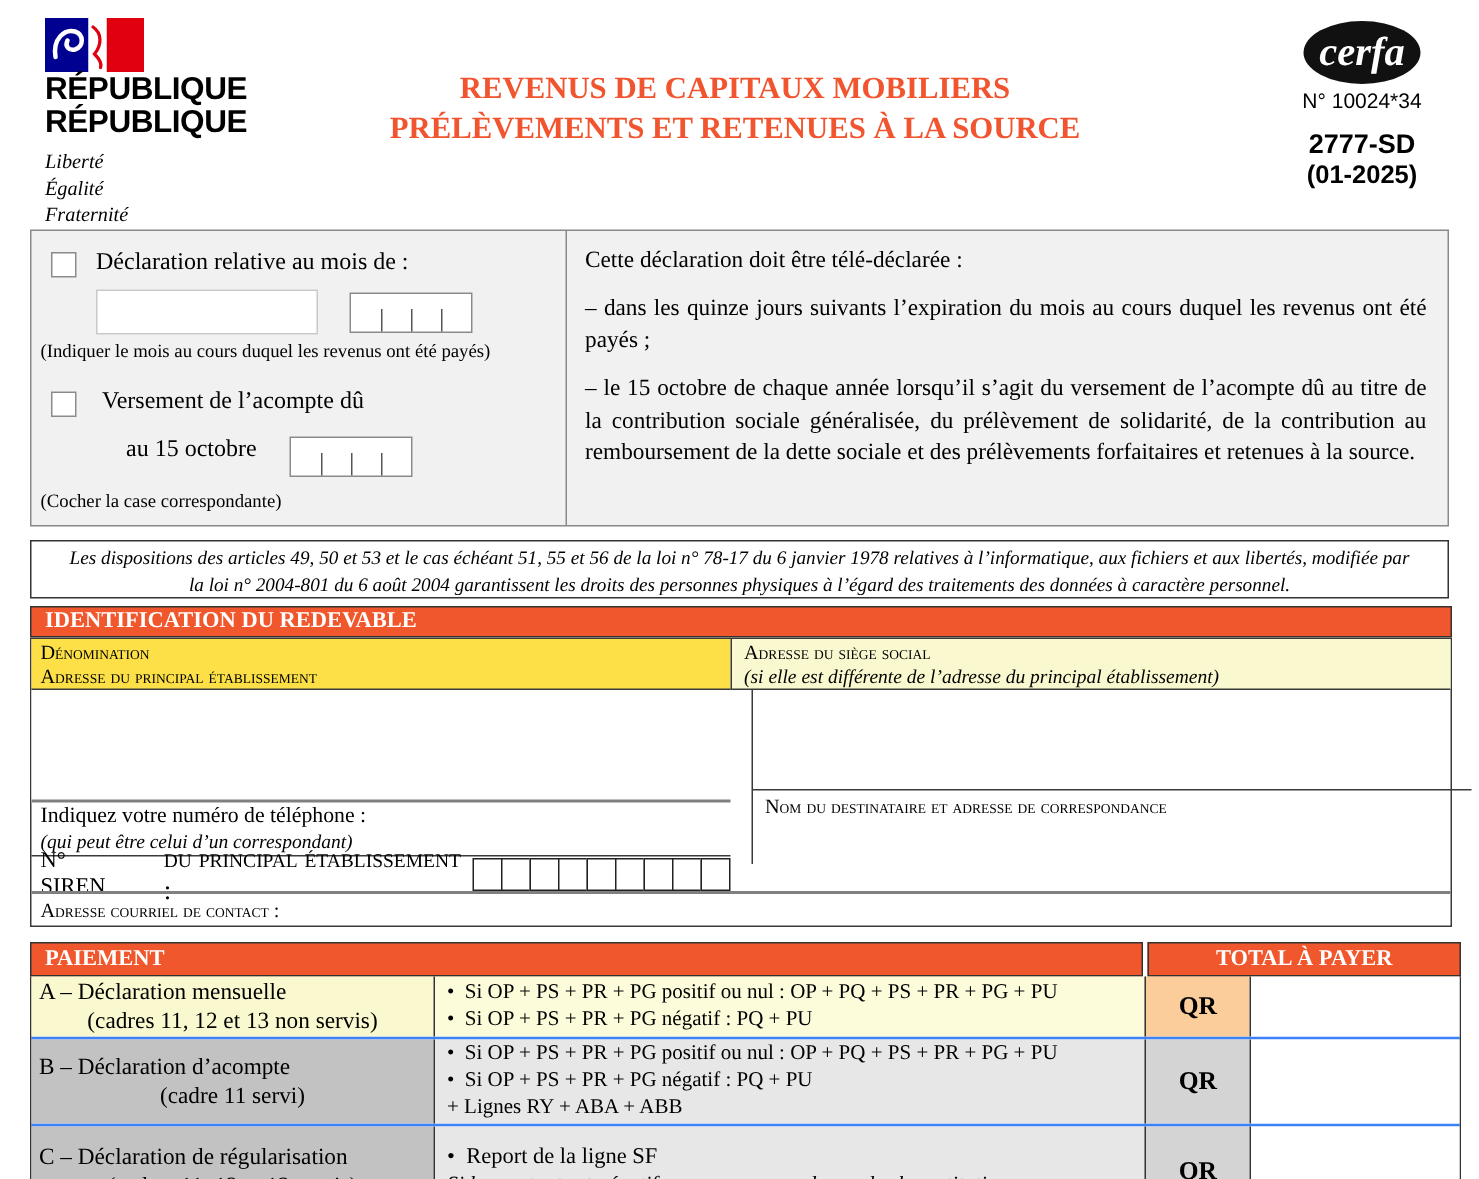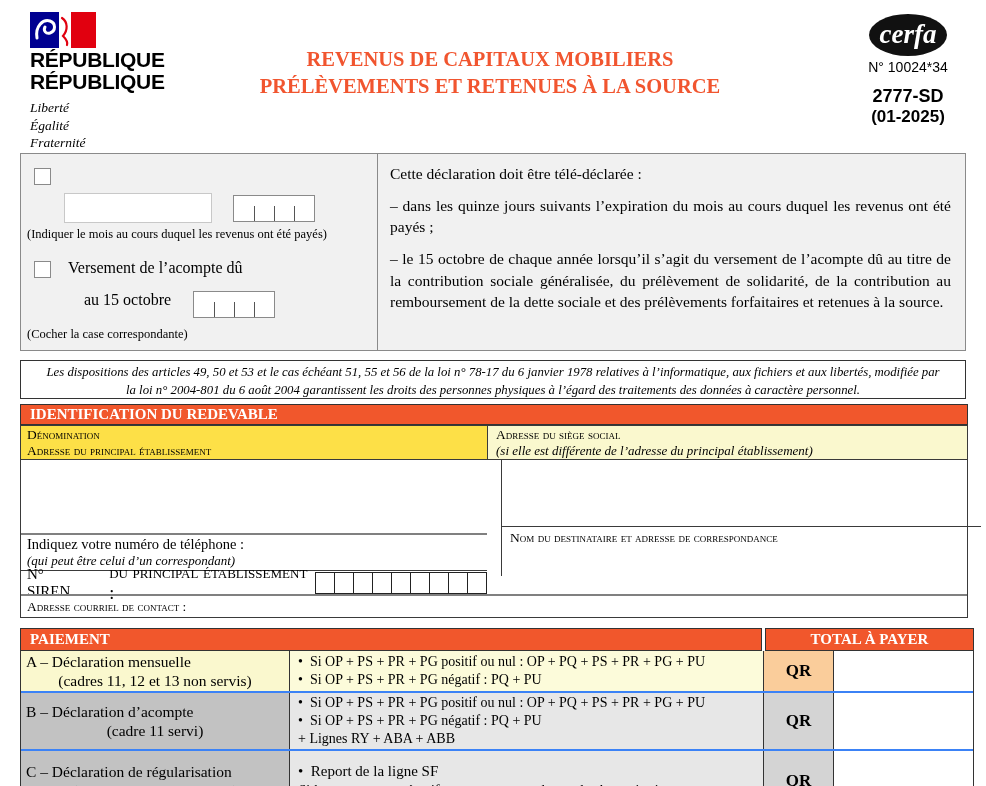--- a/index.html
+++ b/index.html
@@ -130,20 +130,21 @@
 <div class="abs cerfa-block">
   <div class="cerfa-ellipse">cerfa</div>
   <div class="cerfa-num">N° 10024*34</div>
   <div class="cerfa-id">2777-SD</div>
   <div class="cerfa-ver">(01-2025)</div>
 </div>
 
 <div class="abs decl">
   <div class="decl-left">
     <div class="abs checkbox cb1"></div>
+    <div class="abs lbl1">Déclaration relative au mois de :</div>
     <div class="abs month-input"></div>
     <div class="abs comb year1">
       <span class="tick tick1"></span>
         <span class="tick tick2"></span>
         <span class="tick tick3"></span>
     </div>
     <div class="abs note1">(Indiquer le mois au cours duquel les revenus ont été payés)</div>
     <div class="abs checkbox cb2"></div>
     <div class="abs lbl2">Versement de l’acompte dû</div>
     <div class="abs lbl3">au 15 octobre</div>

